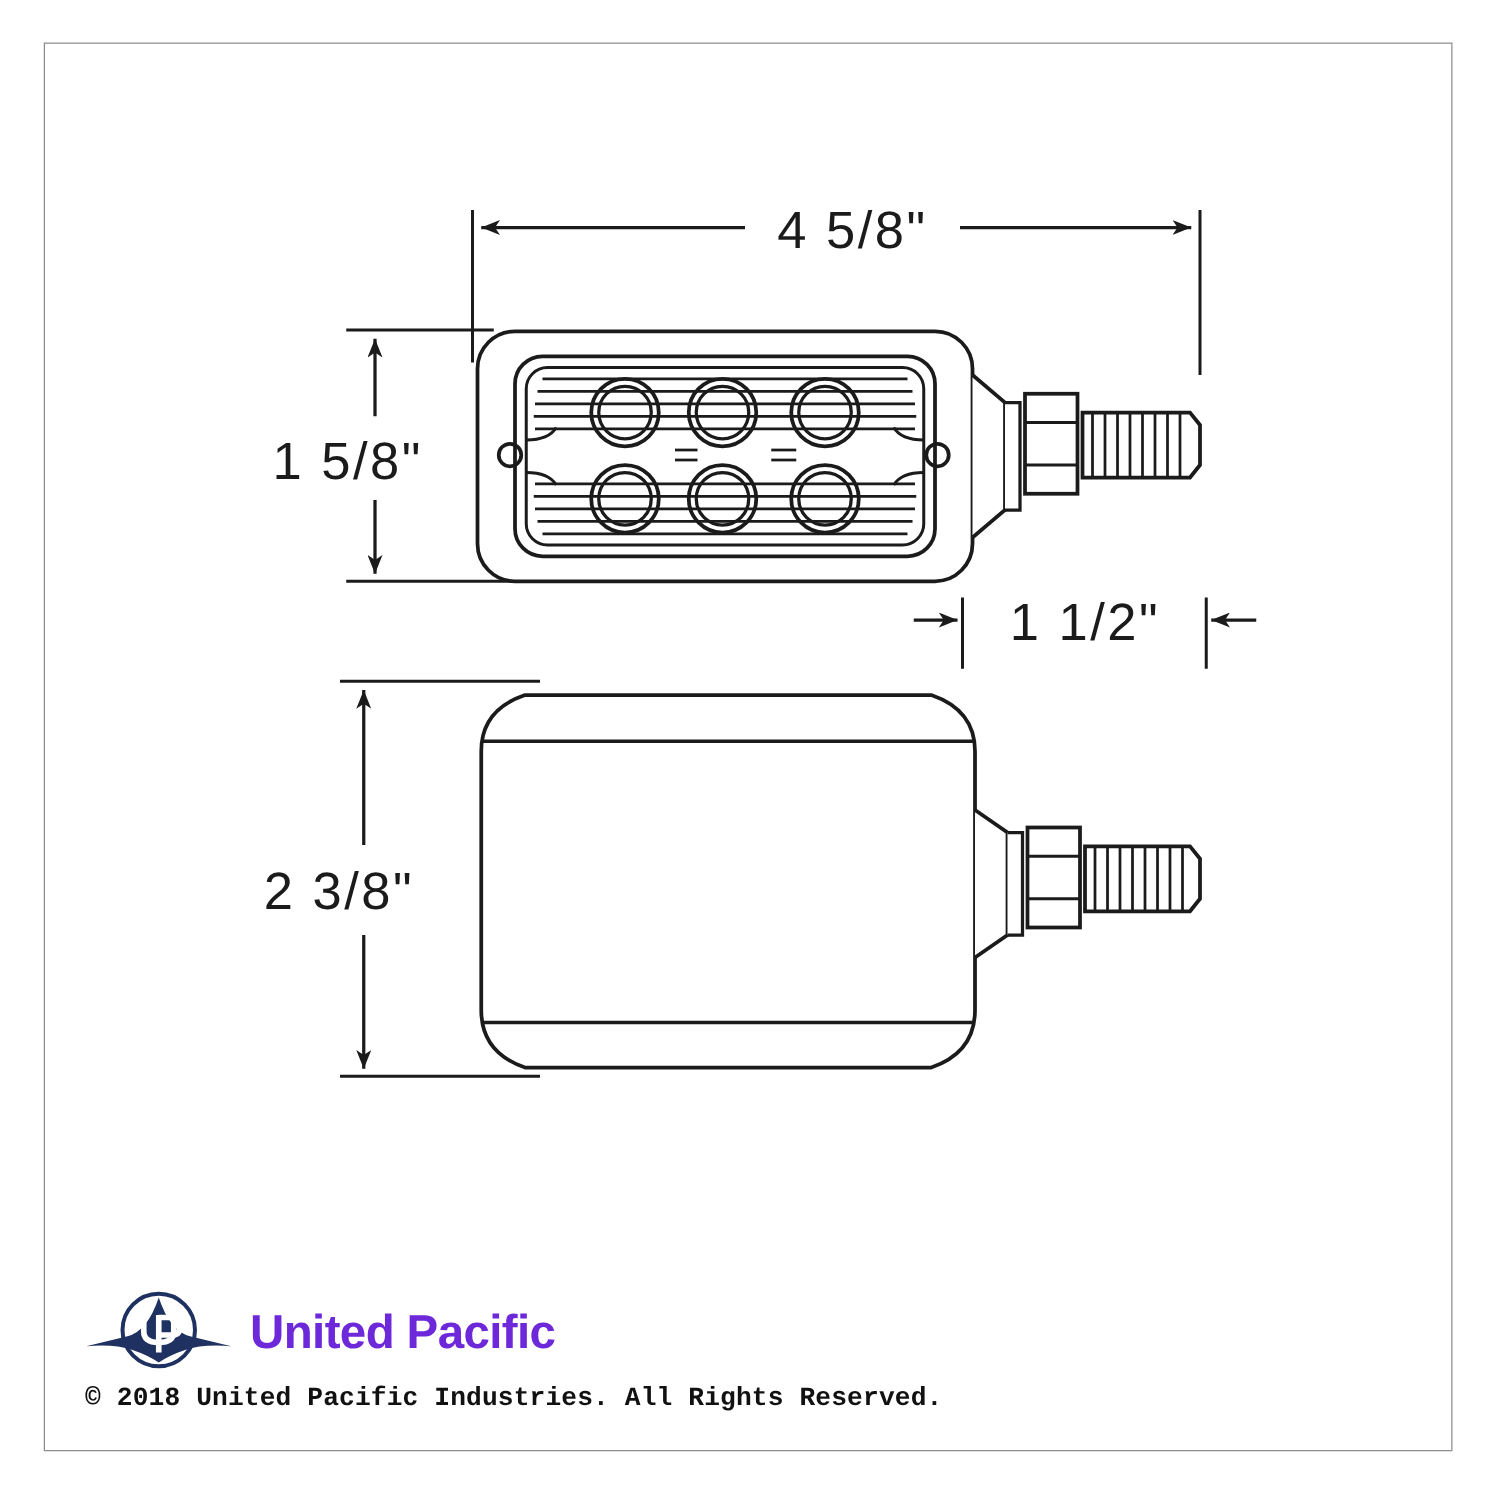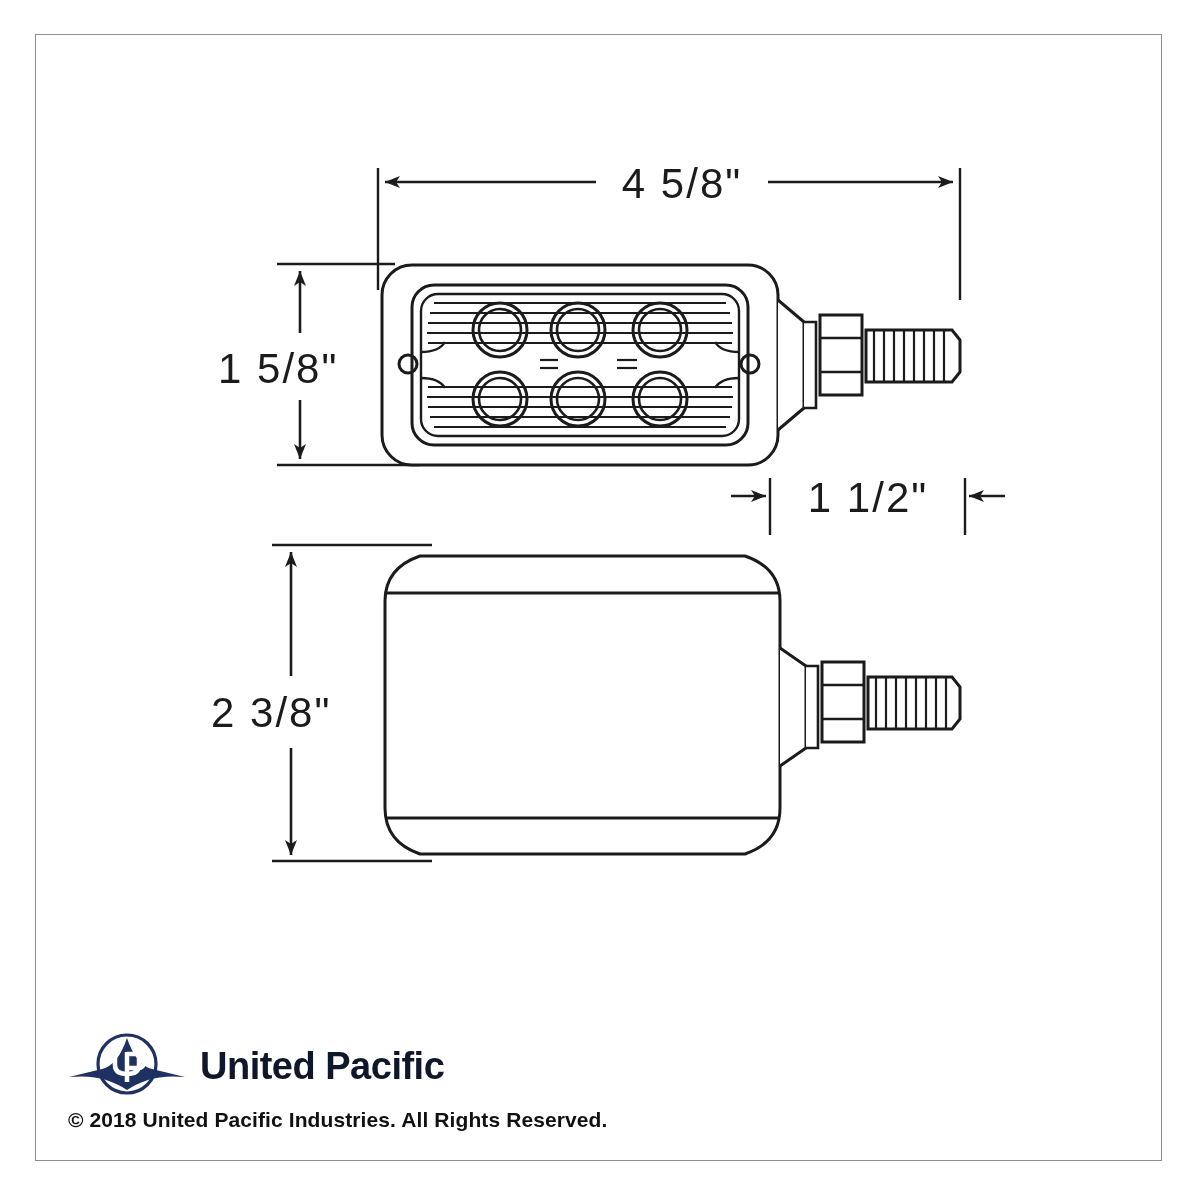--- a/index.html
+++ b/index.html
@@ -48,28 +48,28 @@
     left: 68px;
     top: 1030px;
     display: flex;
     align-items: center;
     gap: 14px;
   }
   .brand-name {
     font-family: "Liberation Sans", sans-serif;
     font-size: 38px;
     font-weight: bold;
-    color: #0f172a;
+    color: #6d28d9;
     letter-spacing: -0.5px;
   }
   .copyright {
     position: absolute;
     left: 68px;
     top: 1108px;
-    font-family: Liberation Sans, sans-serif;
+    font-family: Liberation Mono, monospace;
     font-size: 21px;
     font-weight: bold;
     color: #111111;
     letter-spacing: 0.1px;
     white-space: nowrap;
   }
 </style>
 </head>
 <body>
 

